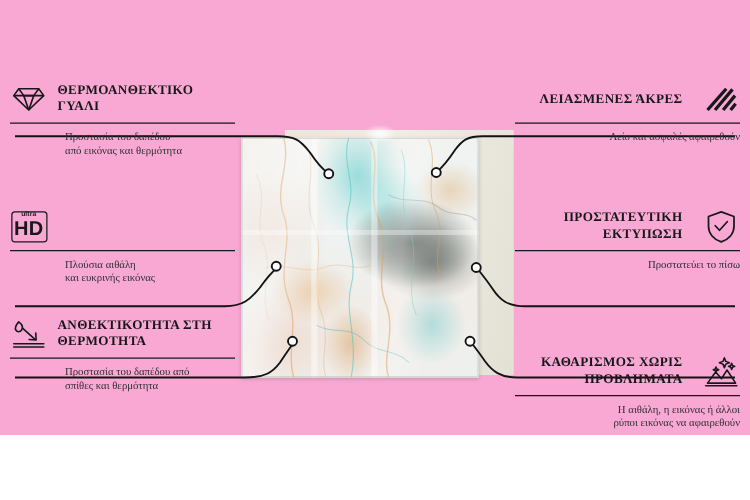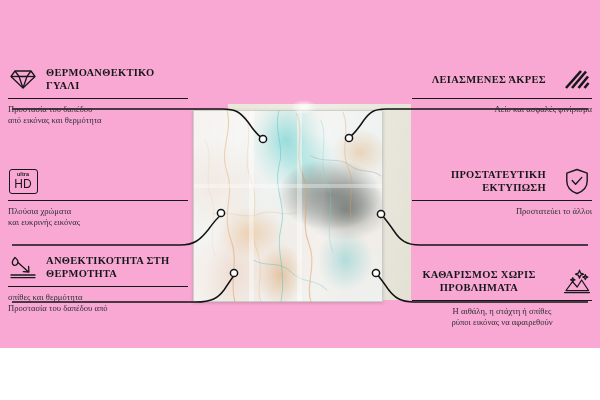--- a/index.html
+++ b/index.html
@@ -155,20 +155,21 @@
   .rule {
     height: 1px;
     background: #15171a;
     margin: 4px 0 5px 0;
   }
   .feature-desc {
     font-family: "Liberation Serif", "DejaVu Serif", serif;
     font-size: 8.6px;
     line-height: 11.4px;
     color: #2c2f33;
+    margin-left: 44px;
   }
 
   .hd-badge {
     width: 27px;
     height: 23px;
     border: 1.3px solid #16181a;
     border-radius: 3px;
     display: flex;
     flex-direction: column;
     align-items: center;
@@ -177,22 +178,22 @@
   }
   .hd-badge .hd-small {
     font-family: "Liberation Sans", sans-serif;
     font-size: 5.4px;
     font-weight: bold;
     letter-spacing: 0.1px;
     color: #16181a;
   }
   .hd-badge .hd-big {
     font-family: "Liberation Sans", sans-serif;
-    font-size: 12px;
-    font-weight: normal;
+    font-size: 16px;
+    font-weight: bold;
     letter-spacing: 0.2px;
     color: #16181a;
     margin-top: 0.5px;
   }
 </style>
 </head>
 <body>
 
 <div id="infographic">
 
@@ -274,21 +275,21 @@
     <div class="feature-head">
       <span class="feature-icon">
         <span class="hd-badge">
           <span class="hd-small">ultra</span>
           <span class="hd-big">HD</span>
         </span>
       </span>
     </div>
     <div class="rule"></div>
     <div class="feature-desc">
-      <div>Πλούσια χρώματα</div>
+      <div>Πλούσια αιθάλη</div>
       <div>και ευκρινής εικόνας</div>
     </div>
   </div>
 
   <div class="feature left" style="top:252px;">
     <div class="feature-head">
       <span class="feature-icon">
         <svg width="28" height="25" viewBox="0 0 28 25">
           <g fill="none" stroke="#16181a" stroke-width="1.3" stroke-linejoin="round" stroke-linecap="round">
             <path d="M6 2.5 C8.8 4.6, 9.6 7.2, 8.2 9.2 C7.1 10.8, 4.6 10.7, 3.7 9.1 C2.8 7.5, 3.6 5.2, 6 2.5 Z"></path>
@@ -296,79 +297,79 @@
             <path d="M19.6 11.4 L19.9 17 L14.3 16.6"></path>
             <path d="M2 20 H26"></path>
             <path d="M2 22.6 H26"></path>
           </g>
         </svg>
       </span>
       <span class="feature-title">ΑΝΘΕΚΤΙΚΟΤΗΤΑ ΣΤΗ ΘΕΡΜΟΤΗΤΑ</span>
     </div>
     <div class="rule"></div>
     <div class="feature-desc">
+      <div>Προστασία του δαπέδου από</div>
       <div>σπίθες και θερμότητα</div>
-      <div>Προστασία του δαπέδου από</div>
     </div>
   </div>
 
   <div class="feature right" style="top:64px;">
     <div class="feature-head">
       <span class="feature-icon">
         <svg width="26" height="24" viewBox="0 0 26 24">
           <g stroke="#16181a" stroke-width="2.6" stroke-linecap="butt">
             <path d="M2 21 L17 4"></path>
             <path d="M8 21 L22 4.5"></path>
             <path d="M14.5 21 L24 9.5"></path>
             <path d="M20.5 21 L24.5 16"></path>
           </g>
         </svg>
       </span>
       <span class="feature-title">ΛΕΙΑΣΜΕΝΕΣ ΆΚΡΕΣ</span>
     </div>
     <div class="rule"></div>
     <div class="feature-desc">
-      <div>Λείο και ασφαλές φινίρισμα</div>
+      <div>Λείο και ασφαλές αφαιρεθούν</div>
       <div></div>
     </div>
   </div>
 
   <div class="feature right" style="top:166px;">
     <div class="feature-head">
       <span class="feature-icon">
         <svg width="24" height="27" viewBox="0 0 24 27">
           <g fill="none" stroke="#16181a" stroke-width="1.4" stroke-linejoin="round" stroke-linecap="round">
             <path d="M12 1.5 L22.2 5.2 V13 C22.2 19.2, 17.6 23.6, 12 25.5 C6.4 23.6, 1.8 19.2, 1.8 13 V5.2 Z"></path>
             <path d="M7.2 12.6 L10.6 16.2 L16.8 9.4"></path>
           </g>
         </svg>
       </span>
       <span class="feature-title">ΠΡΟΣΤΑΤΕΥΤΙΚΗ ΕΚΤΥΠΩΣΗ</span>
     </div>
     <div class="rule"></div>
     <div class="feature-desc">
-      <div>Προστατεύει το άλλοι</div>
-    </div>
-  </div>
-
-  <div class="feature right" style="top:266px;text-align:center;">
+      <div>Προστατεύει το πίσω</div>
+    </div>
+  </div>
+
+  <div class="feature right" style="top:282px;">
     <div class="feature-head">
       <span class="feature-icon">
         <svg width="28" height="25" viewBox="0 0 28 25">
           <g fill="none" stroke="#16181a" stroke-width="1.25" stroke-linejoin="round" stroke-linecap="round">
             <path d="M16.5 1.2 L17.6 4.1 L20.5 5.2 L17.6 6.3 L16.5 9.2 L15.4 6.3 L12.5 5.2 L15.4 4.1 Z"></path>
             <path d="M22.3 5.6 L23 7.4 L24.8 8.1 L23 8.8 L22.3 10.6 L21.6 8.8 L19.8 8.1 L21.6 7.4 Z"></path>
             <path d="M9.8 8.6 L10.4 10.2 L12 10.8 L10.4 11.4 L9.8 13 L9.2 11.4 L7.6 10.8 L9.2 10.2 Z"></path>
             <path d="M3 21.5 L9.5 12.6 L14.2 18 L18.6 11 L25.5 21.5 Z"></path>
             <path d="M1.5 23.6 H26.5"></path>
           </g>
         </svg>
       </span>
       <span class="feature-title">ΚΑΘΑΡΙΣΜΟΣ ΧΩΡΙΣ ΠΡΟΒΛΗΜΑΤΑ</span>
     </div>
     <div class="rule"></div>
     <div class="feature-desc">
-      <div>Η αιθάλη, η στάχτη ή σπίθες</div>
+      <div>Η αιθάλη, η εικόνας ή άλλοι</div>
       <div>ρύποι εικόνας να αφαιρεθούν</div>
     </div>
   </div>
 
 </div>
 
 </body></html>

